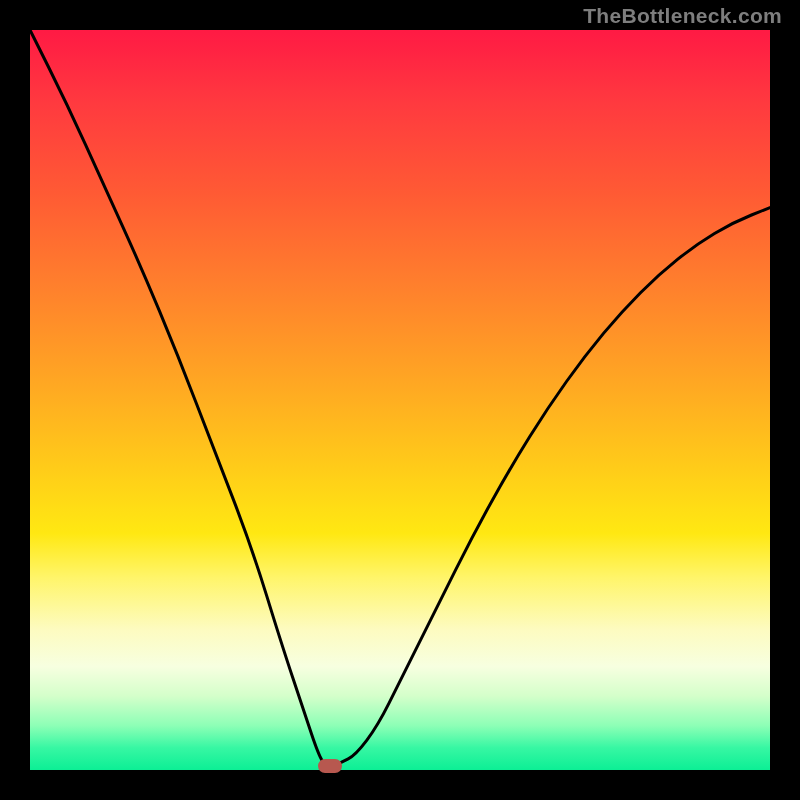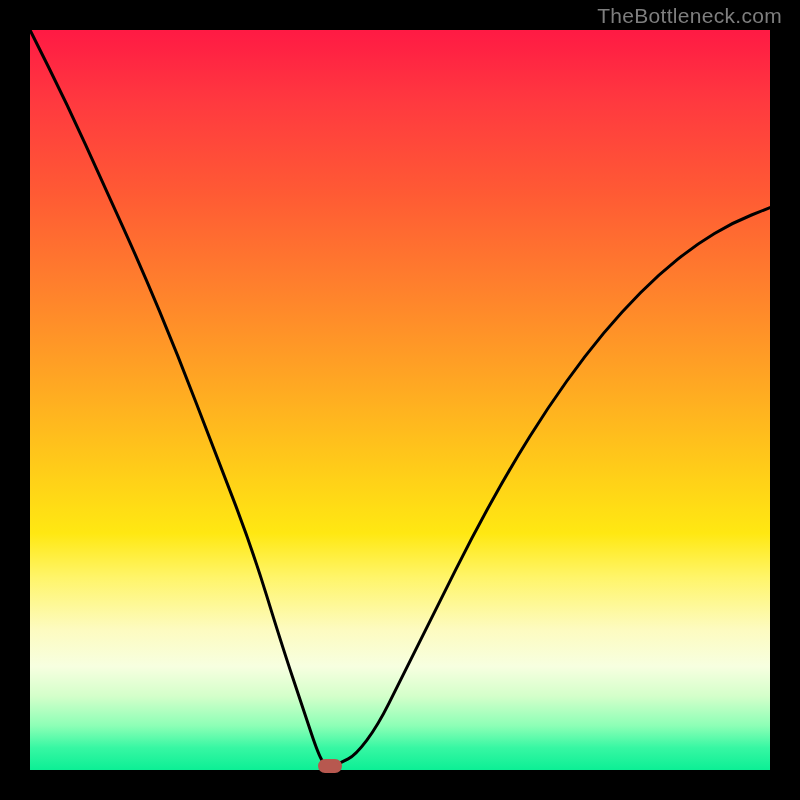--- a/index.html
+++ b/index.html
@@ -41,21 +41,21 @@
       #37f7a3 97%,
       #0cef95 100%
     );
   }
   .watermark {
     position: absolute;
     top: 4px;
     right: 18px;
     color: #7e7e7e;
     font-size: 21px;
-    font-weight: 400;
+    font-weight: 700;
     letter-spacing: 0.3px;
     user-select: none;
   }
   svg.curve {
     position: absolute;
     left: 30px;
     top: 30px;
     width: 740px;
     height: 740px;
     overflow: visible;

